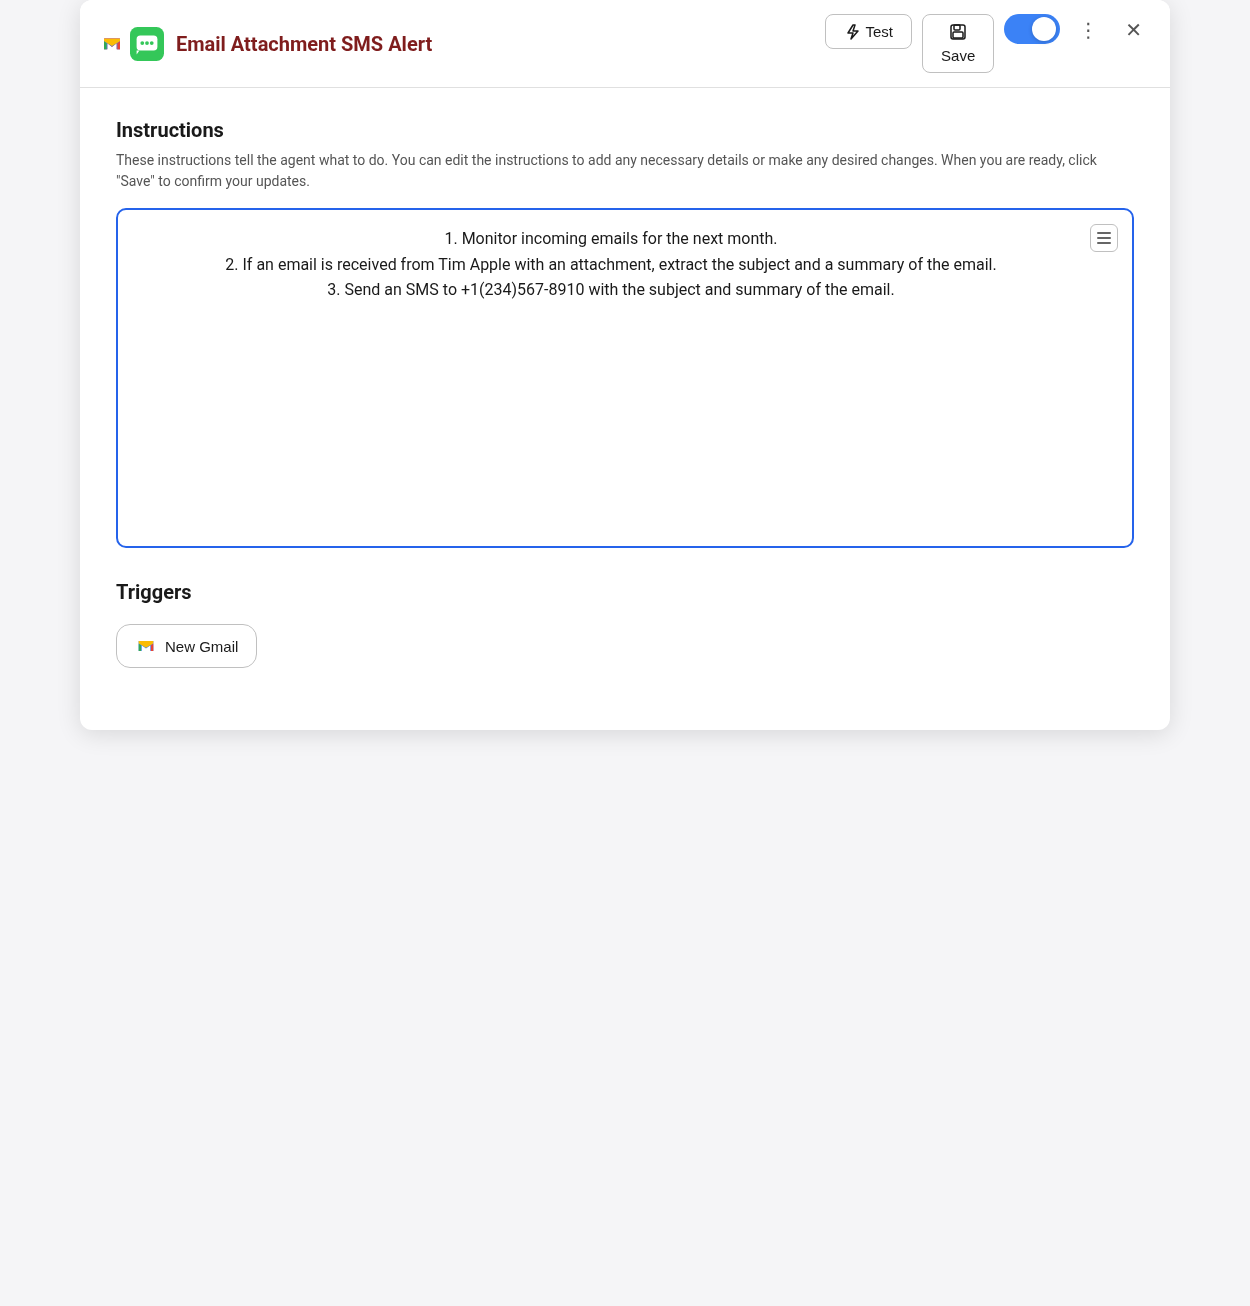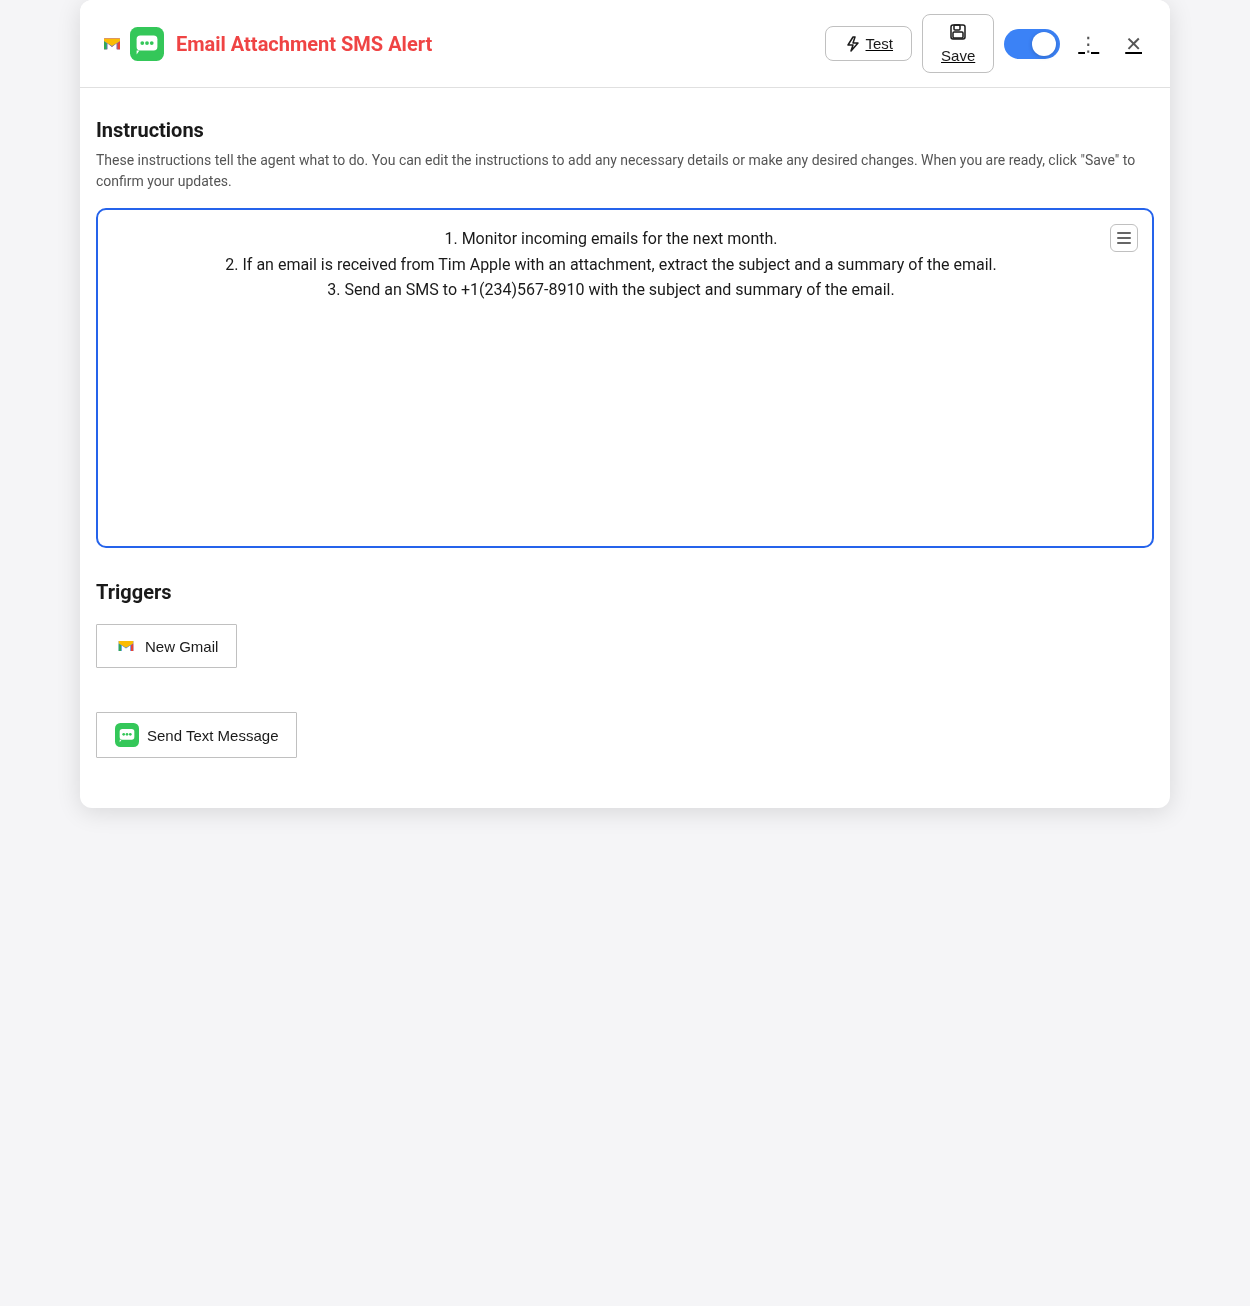--- a/index.html
+++ b/index.html
@@ -43,29 +43,28 @@
     }
 
     .sms-icon {
       width: 34px;
       height: 34px;
     }
 
     .header-title {
       font-size: 20px;
       font-weight: 700;
-      color: #ef4444;
+      color: #7f1d1d;
       flex: 1;
     }
 
     .header-actions {
       display: flex;
-      align-items: center;
+      align-items: flex-start;
       gap: 10px;
-      text-decoration: underline;
     }
 
     .btn-test {
       display: flex;
       align-items: center;
       gap: 6px;
       padding: 8px 18px;
       border: 1.5px solid #c0c0c0;
       border-radius: 8px;
       background: #fff;
@@ -134,21 +133,21 @@
 
     .close-icon {
       font-size: 20px;
       color: #555;
       cursor: pointer;
       padding: 4px 8px;
     }
 
     
     .main-content {
-      padding: 30px 16px;
+      padding: 30px 36px;
     }
 
     .section-title {
       font-size: 20px;
       font-weight: 700;
       color: #1a1a1a;
       margin-bottom: 8px;
     }
 
     .section-desc {
@@ -213,21 +212,21 @@
     .section-separator {
       margin-bottom: 8px;
     }
 
     .trigger-badge, .action-badge {
       display: inline-flex;
       align-items: center;
       gap: 8px;
       padding: 10px 18px;
       border: 1.5px solid #c0c0c0;
-      border-radius: 1px;
+      border-radius: 14px;
       background: #fff;
       font-size: 15px;
       font-weight: 500;
       color: #1a1a1a;
       cursor: pointer;
       margin-top: 12px;
     }
 
     .triggers-section {
       margin-bottom: 32px;
@@ -340,28 +339,16 @@
             <path d="M6 14v12h4V17" fill="#34A853"></path>
             <path d="M30 14v12h-4V17" fill="#EA4335"></path>
           </g>
         </svg>
         <span>New Gmail</span>
       </button>
     </div>
 
     <div class="actions-section">
 
-      <button class="action-badge">
-
-        <svg width="24" height="24" viewBox="0 0 36 36">
-          <rect width="36" height="36" rx="8" fill="#34C759"></rect>
-          <rect x="7" y="9" width="22" height="16" rx="4" fill="white"></rect>
-          <path d="M10 25l-3 4v-4h3z" fill="white"></path>
-          <rect x="11" y="15" width="4" height="4" rx="2" fill="#34C759"></rect>
-          <rect x="16" y="15" width="4" height="4" rx="2" fill="#34C759"></rect>
-          <rect x="21" y="15" width="4" height="4" rx="2" fill="#34C759"></rect>
-        </svg>
-        <span>Send Text Message</span>
-      </button>
     </div>
 
   </div>
 </div>
 
 </body></html>

